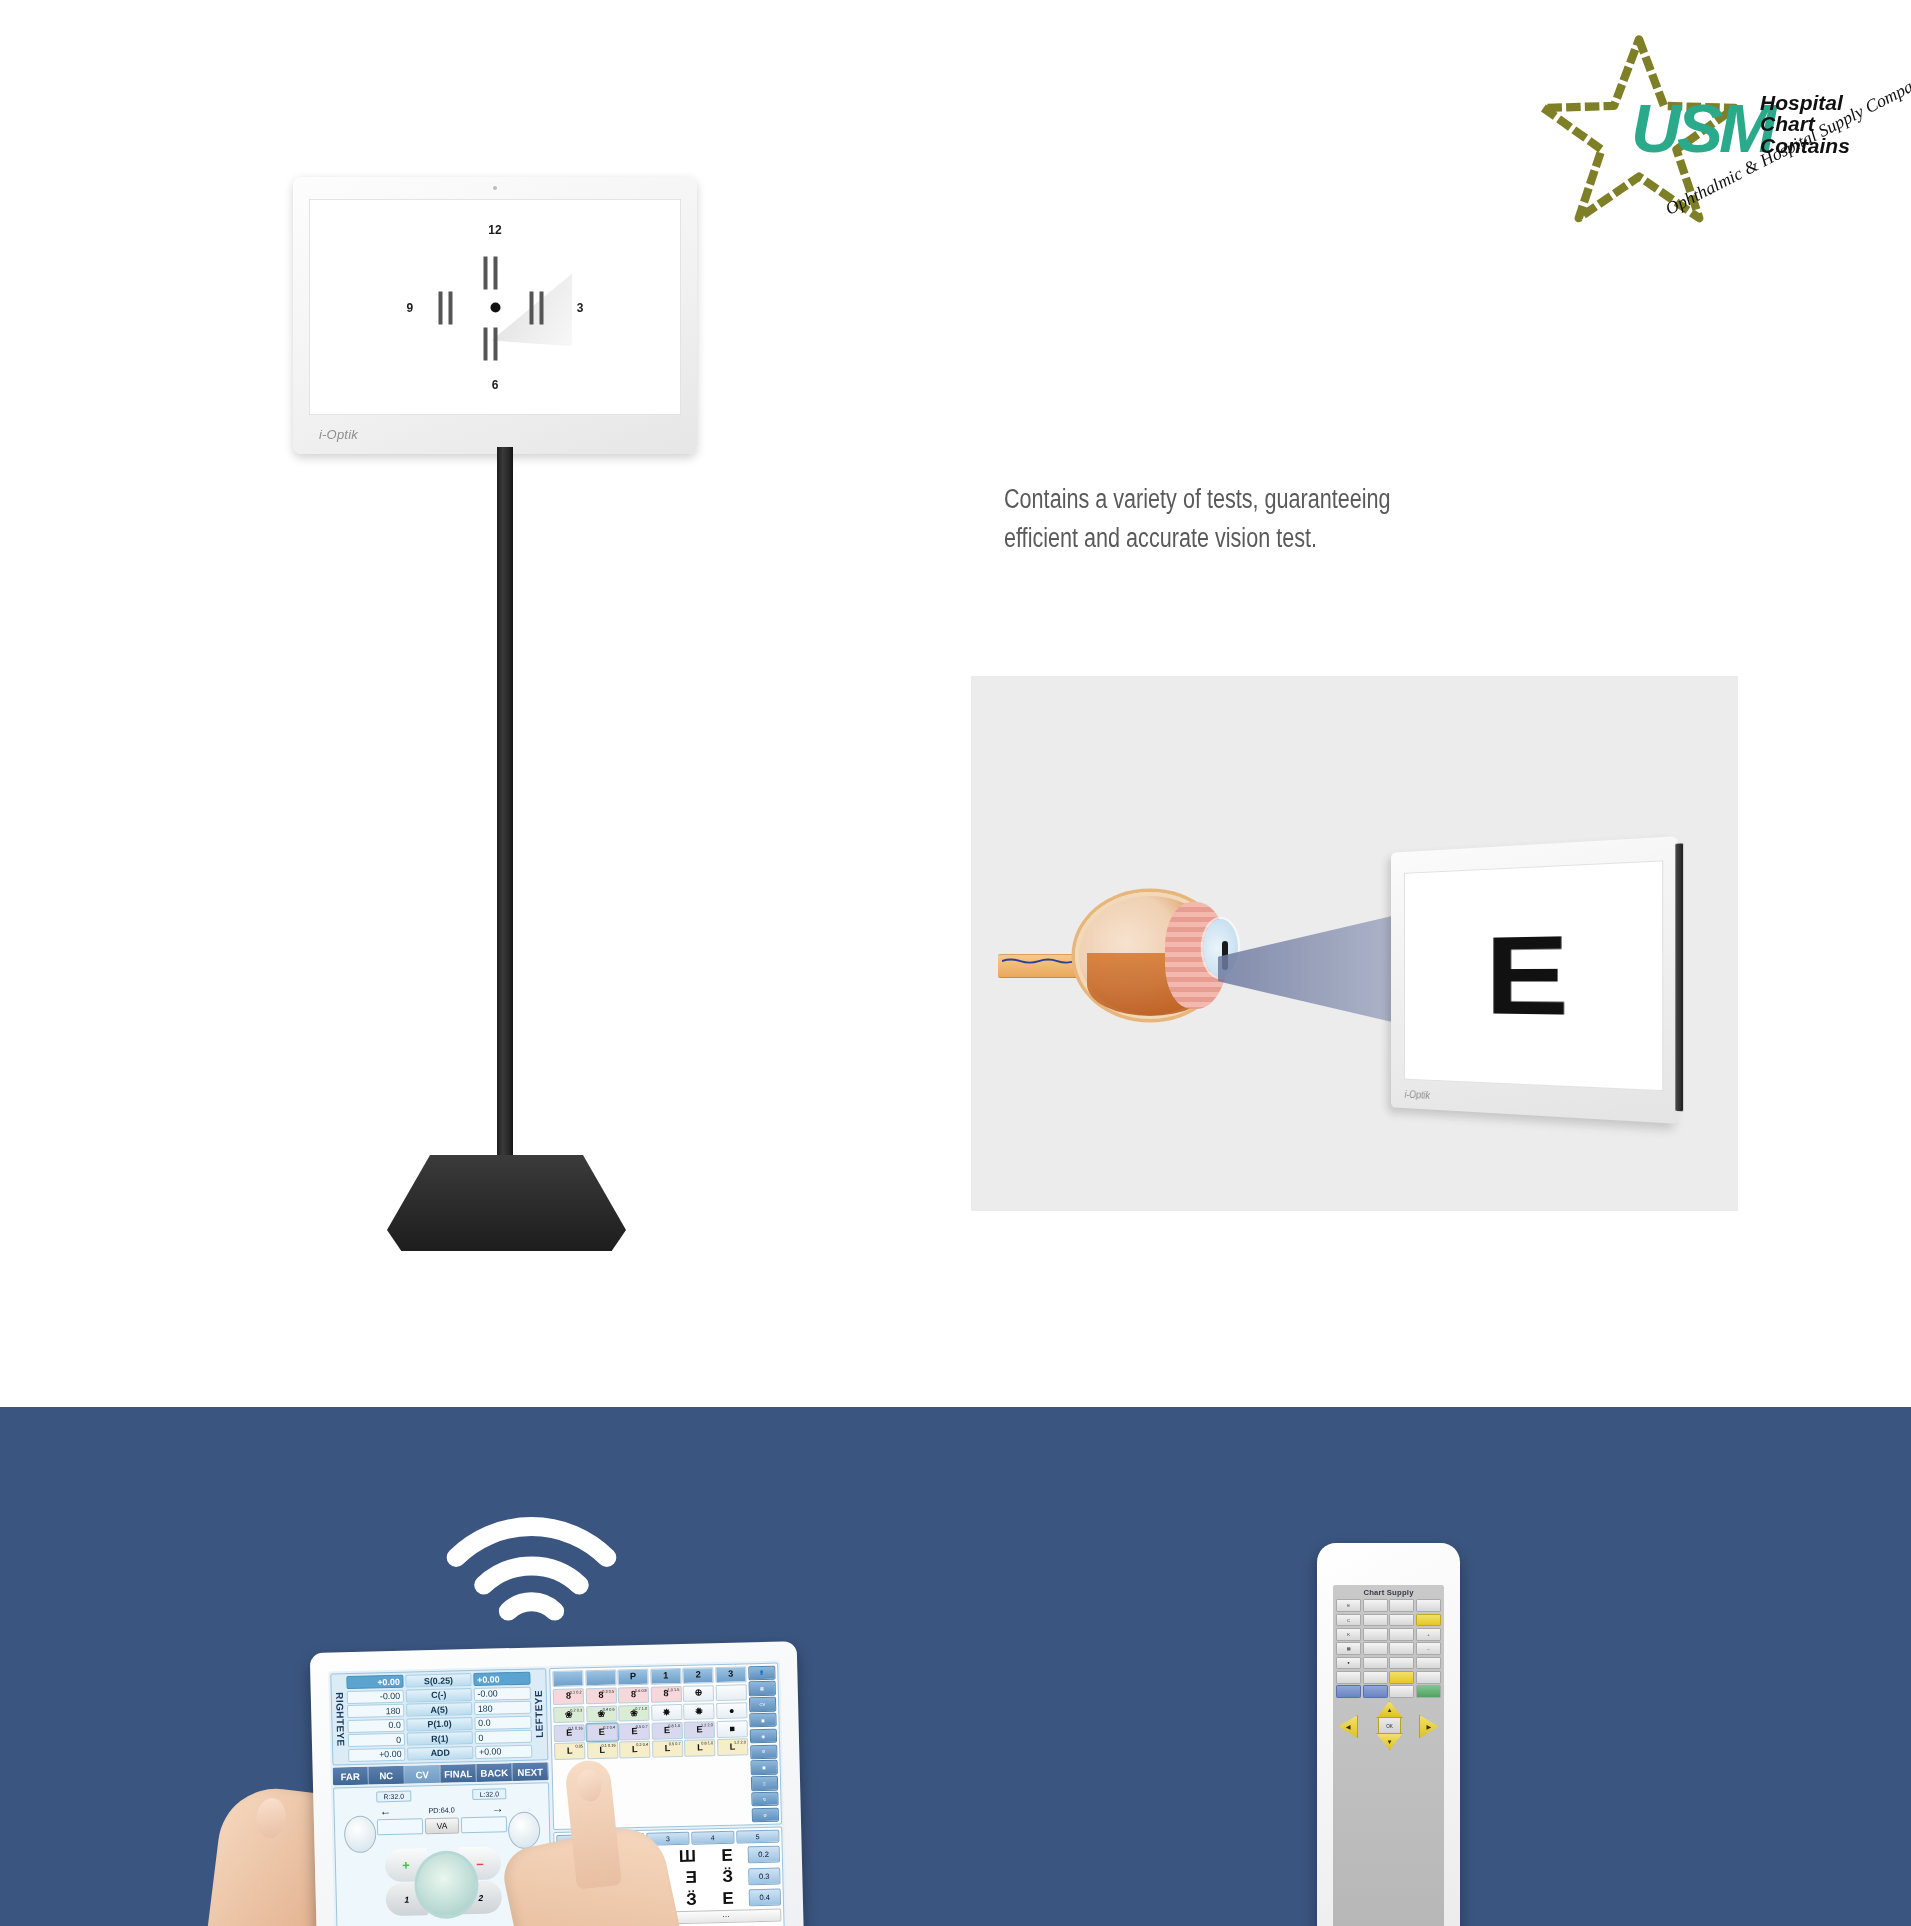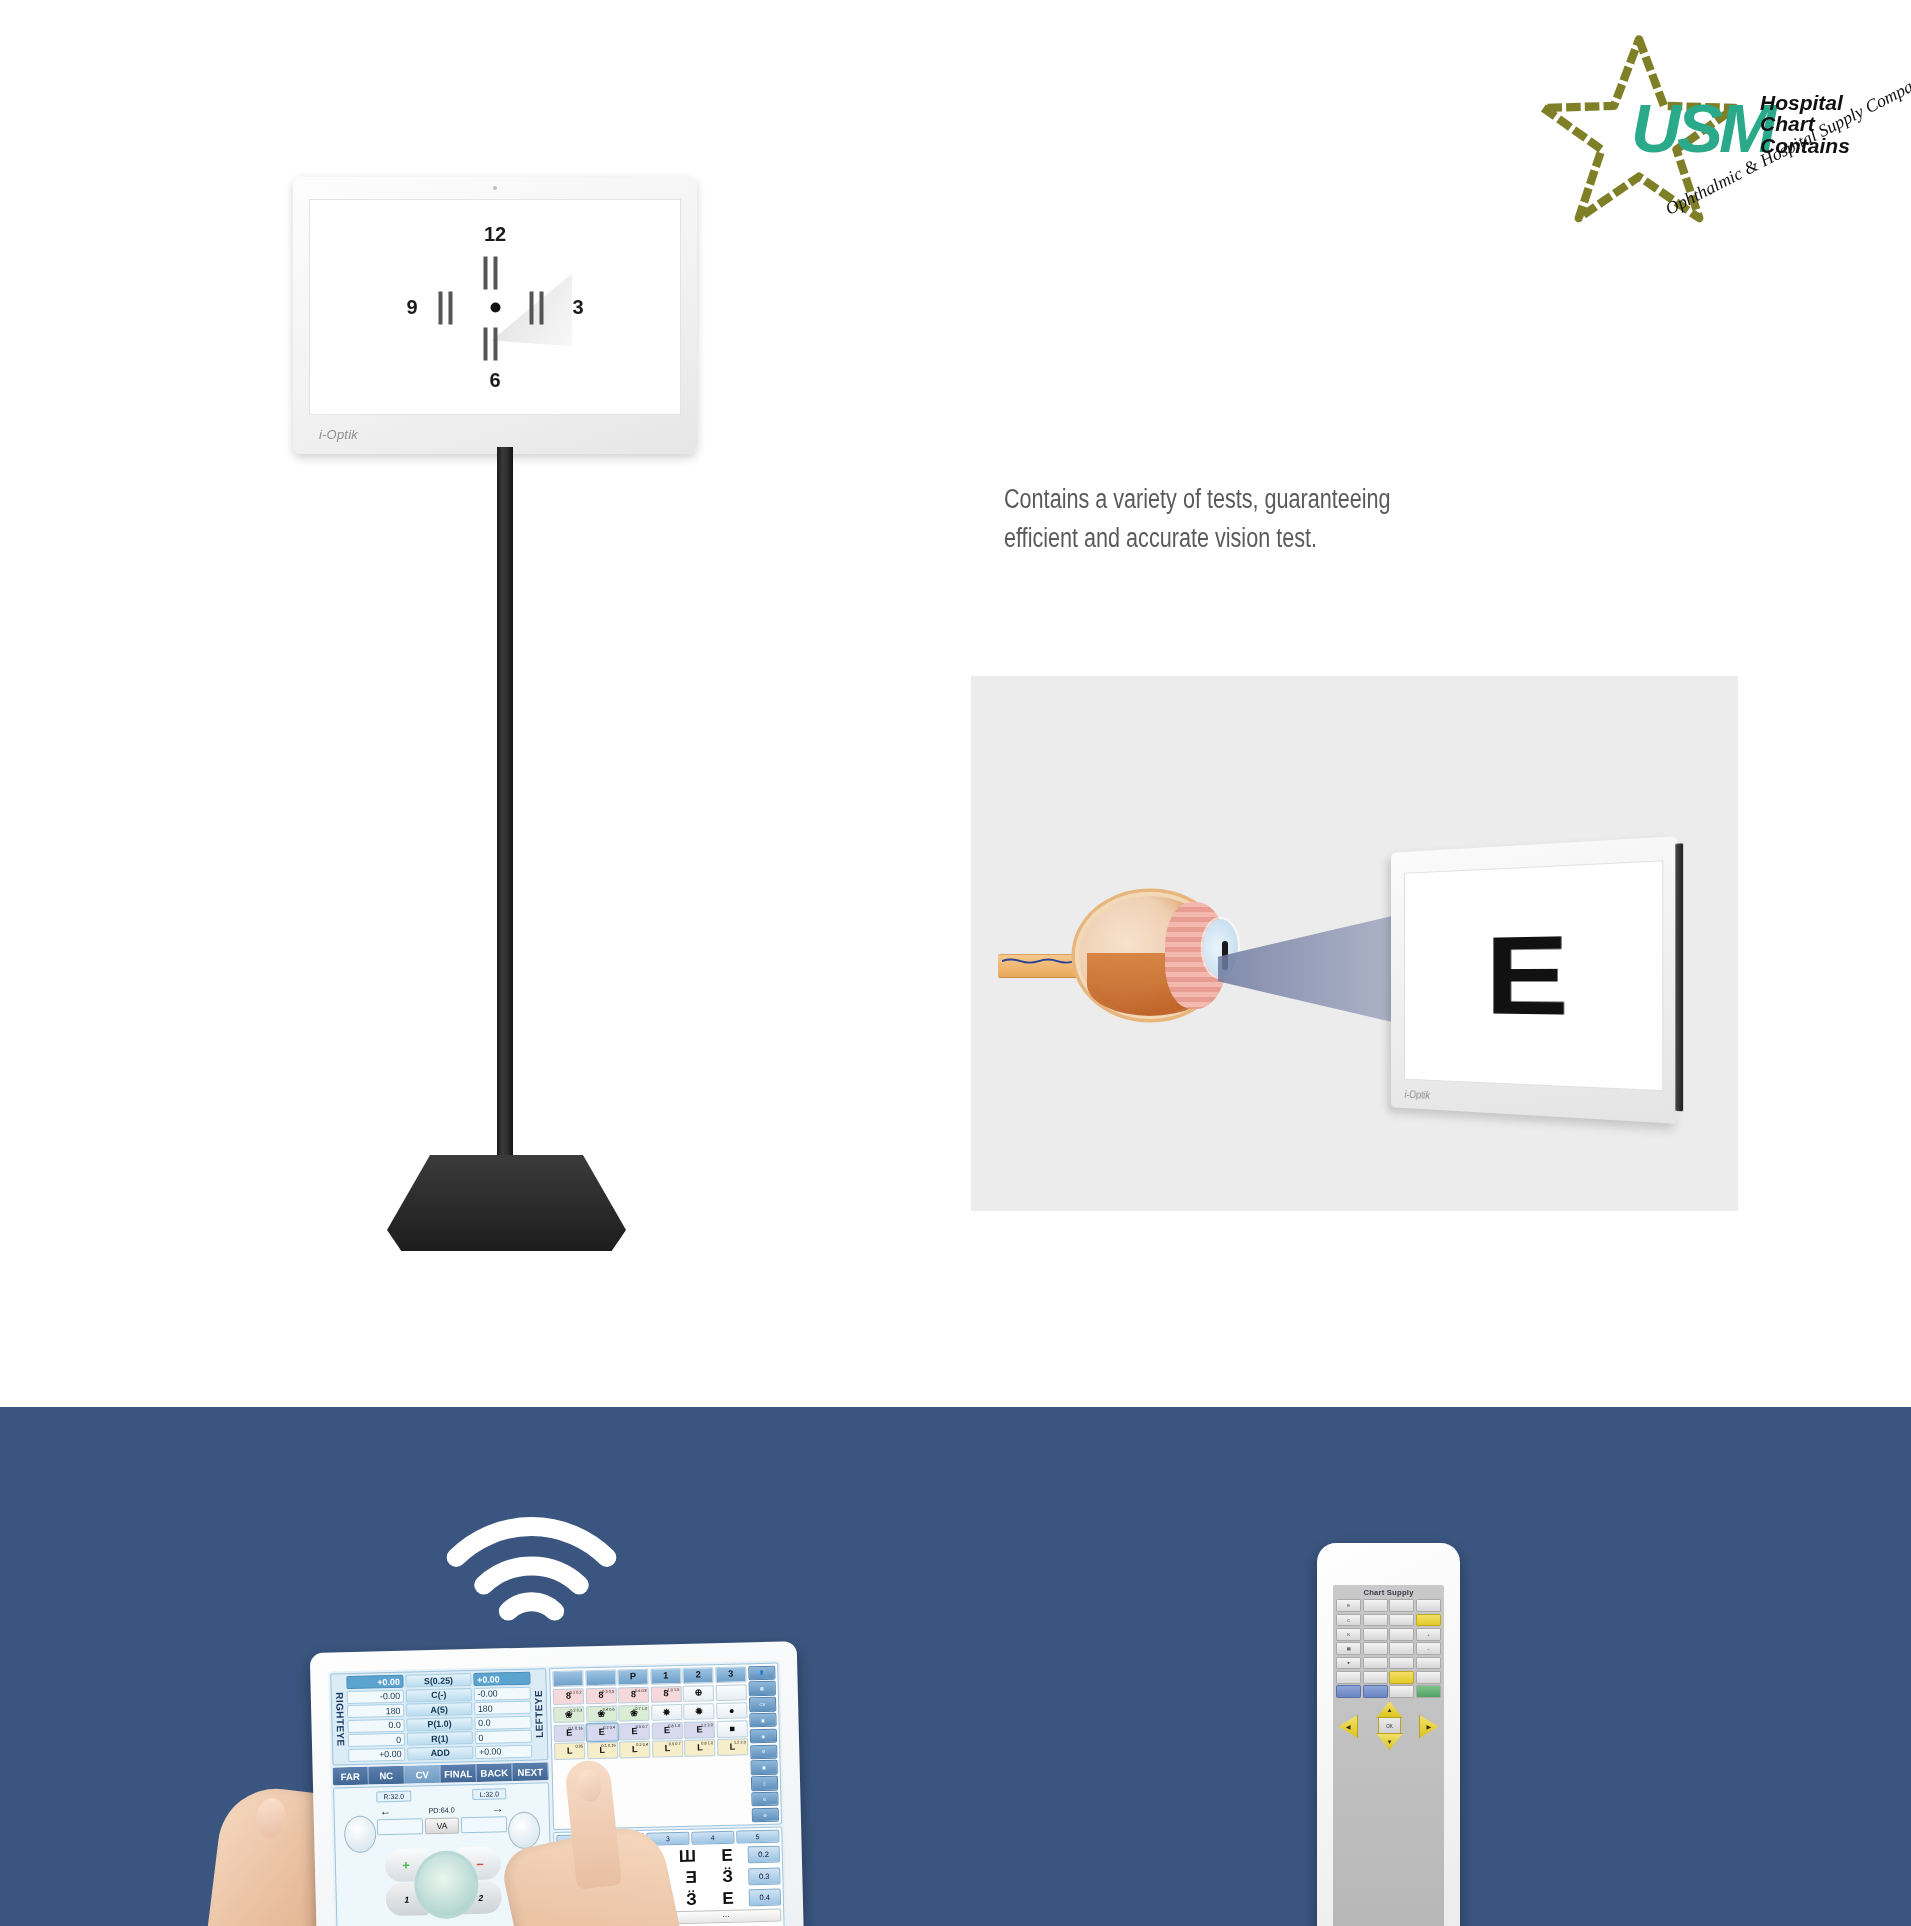--- a/index.html
+++ b/index.html
@@ -42,21 +42,21 @@
   .pole{position:absolute;left:227px;top:270px;width:16px;height:717px;
       background:linear-gradient(90deg,#1b1b1b,#3a3a3a 35%,#2a2a2a 70%,#121212);}
   .base{position:absolute;left:117px;top:978px;width:239px;height:96px;
       background:linear-gradient(180deg,#3b3b3b,#1d1d1d);
       clip-path:polygon(18% 0%,82% 0%,100% 78%,94% 100%,6% 100%,0% 78%);
       border-radius:5.4px;}
 
   
   .dial{position:absolute;left:50%;top:50%;transform:translate(-50%,-50%);
       width:177px;height:169px;}
-  .dial .num{position:absolute;font-size:20px;font-weight:bold;color:#1b1b1b;
+  .dial .num{position:absolute;font-size:12px;font-weight:bold;color:#1b1b1b;
       font-family:"Liberation Sans", sans-serif;}
   .dial .n12{left:50%;top:0;transform:translateX(-50%);}
   .dial .n6{left:50%;bottom:0;transform:translateX(-50%);}
   .dial .n3{right:0;top:50%;transform:translateY(-50%);}
   .dial .n9{left:0;top:50%;transform:translateY(-50%);}
   .dial .bar{position:absolute;background:#555;}
   .dial .center{position:absolute;left:50%;top:50%;width:10px;height:10px;
       margin:-5px 0 0 -5px;background:#111;border-radius:50%;}
   .dial .wedge{position:absolute;left:48%;top:30%;width:81px;height:73px;
       background:linear-gradient(120deg,rgba(210,210,210,.75),rgba(235,235,235,.35));

